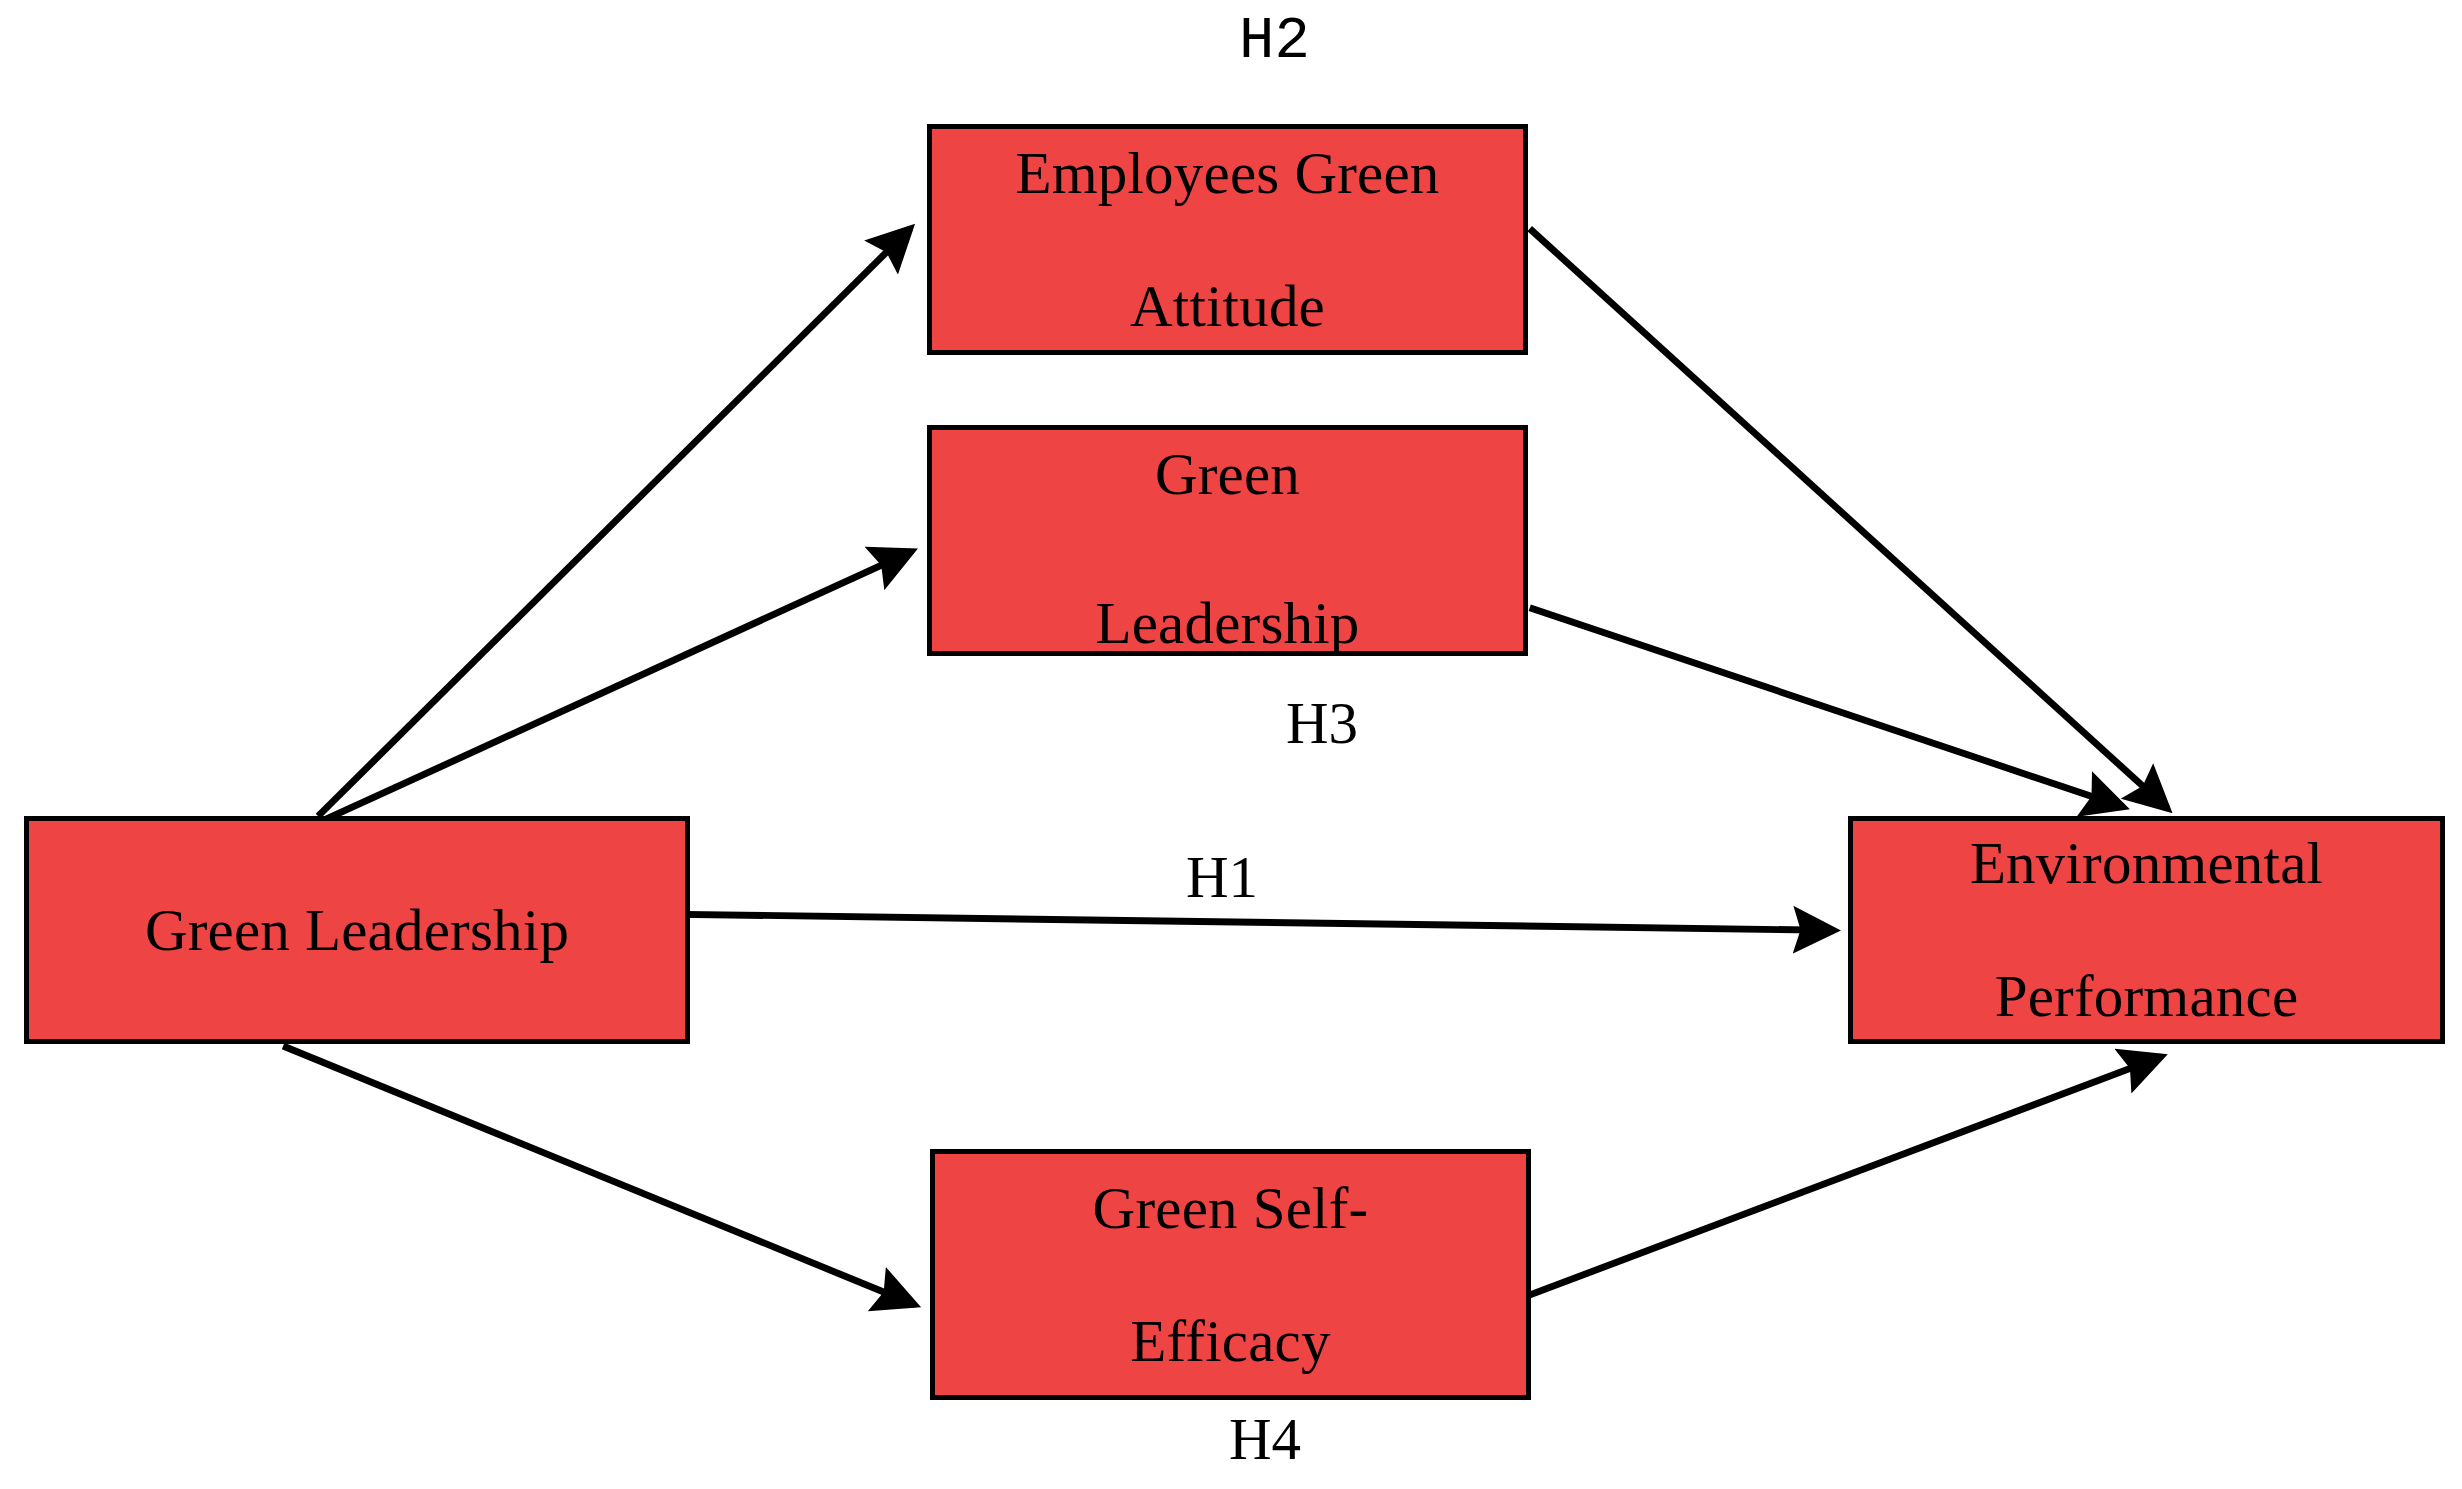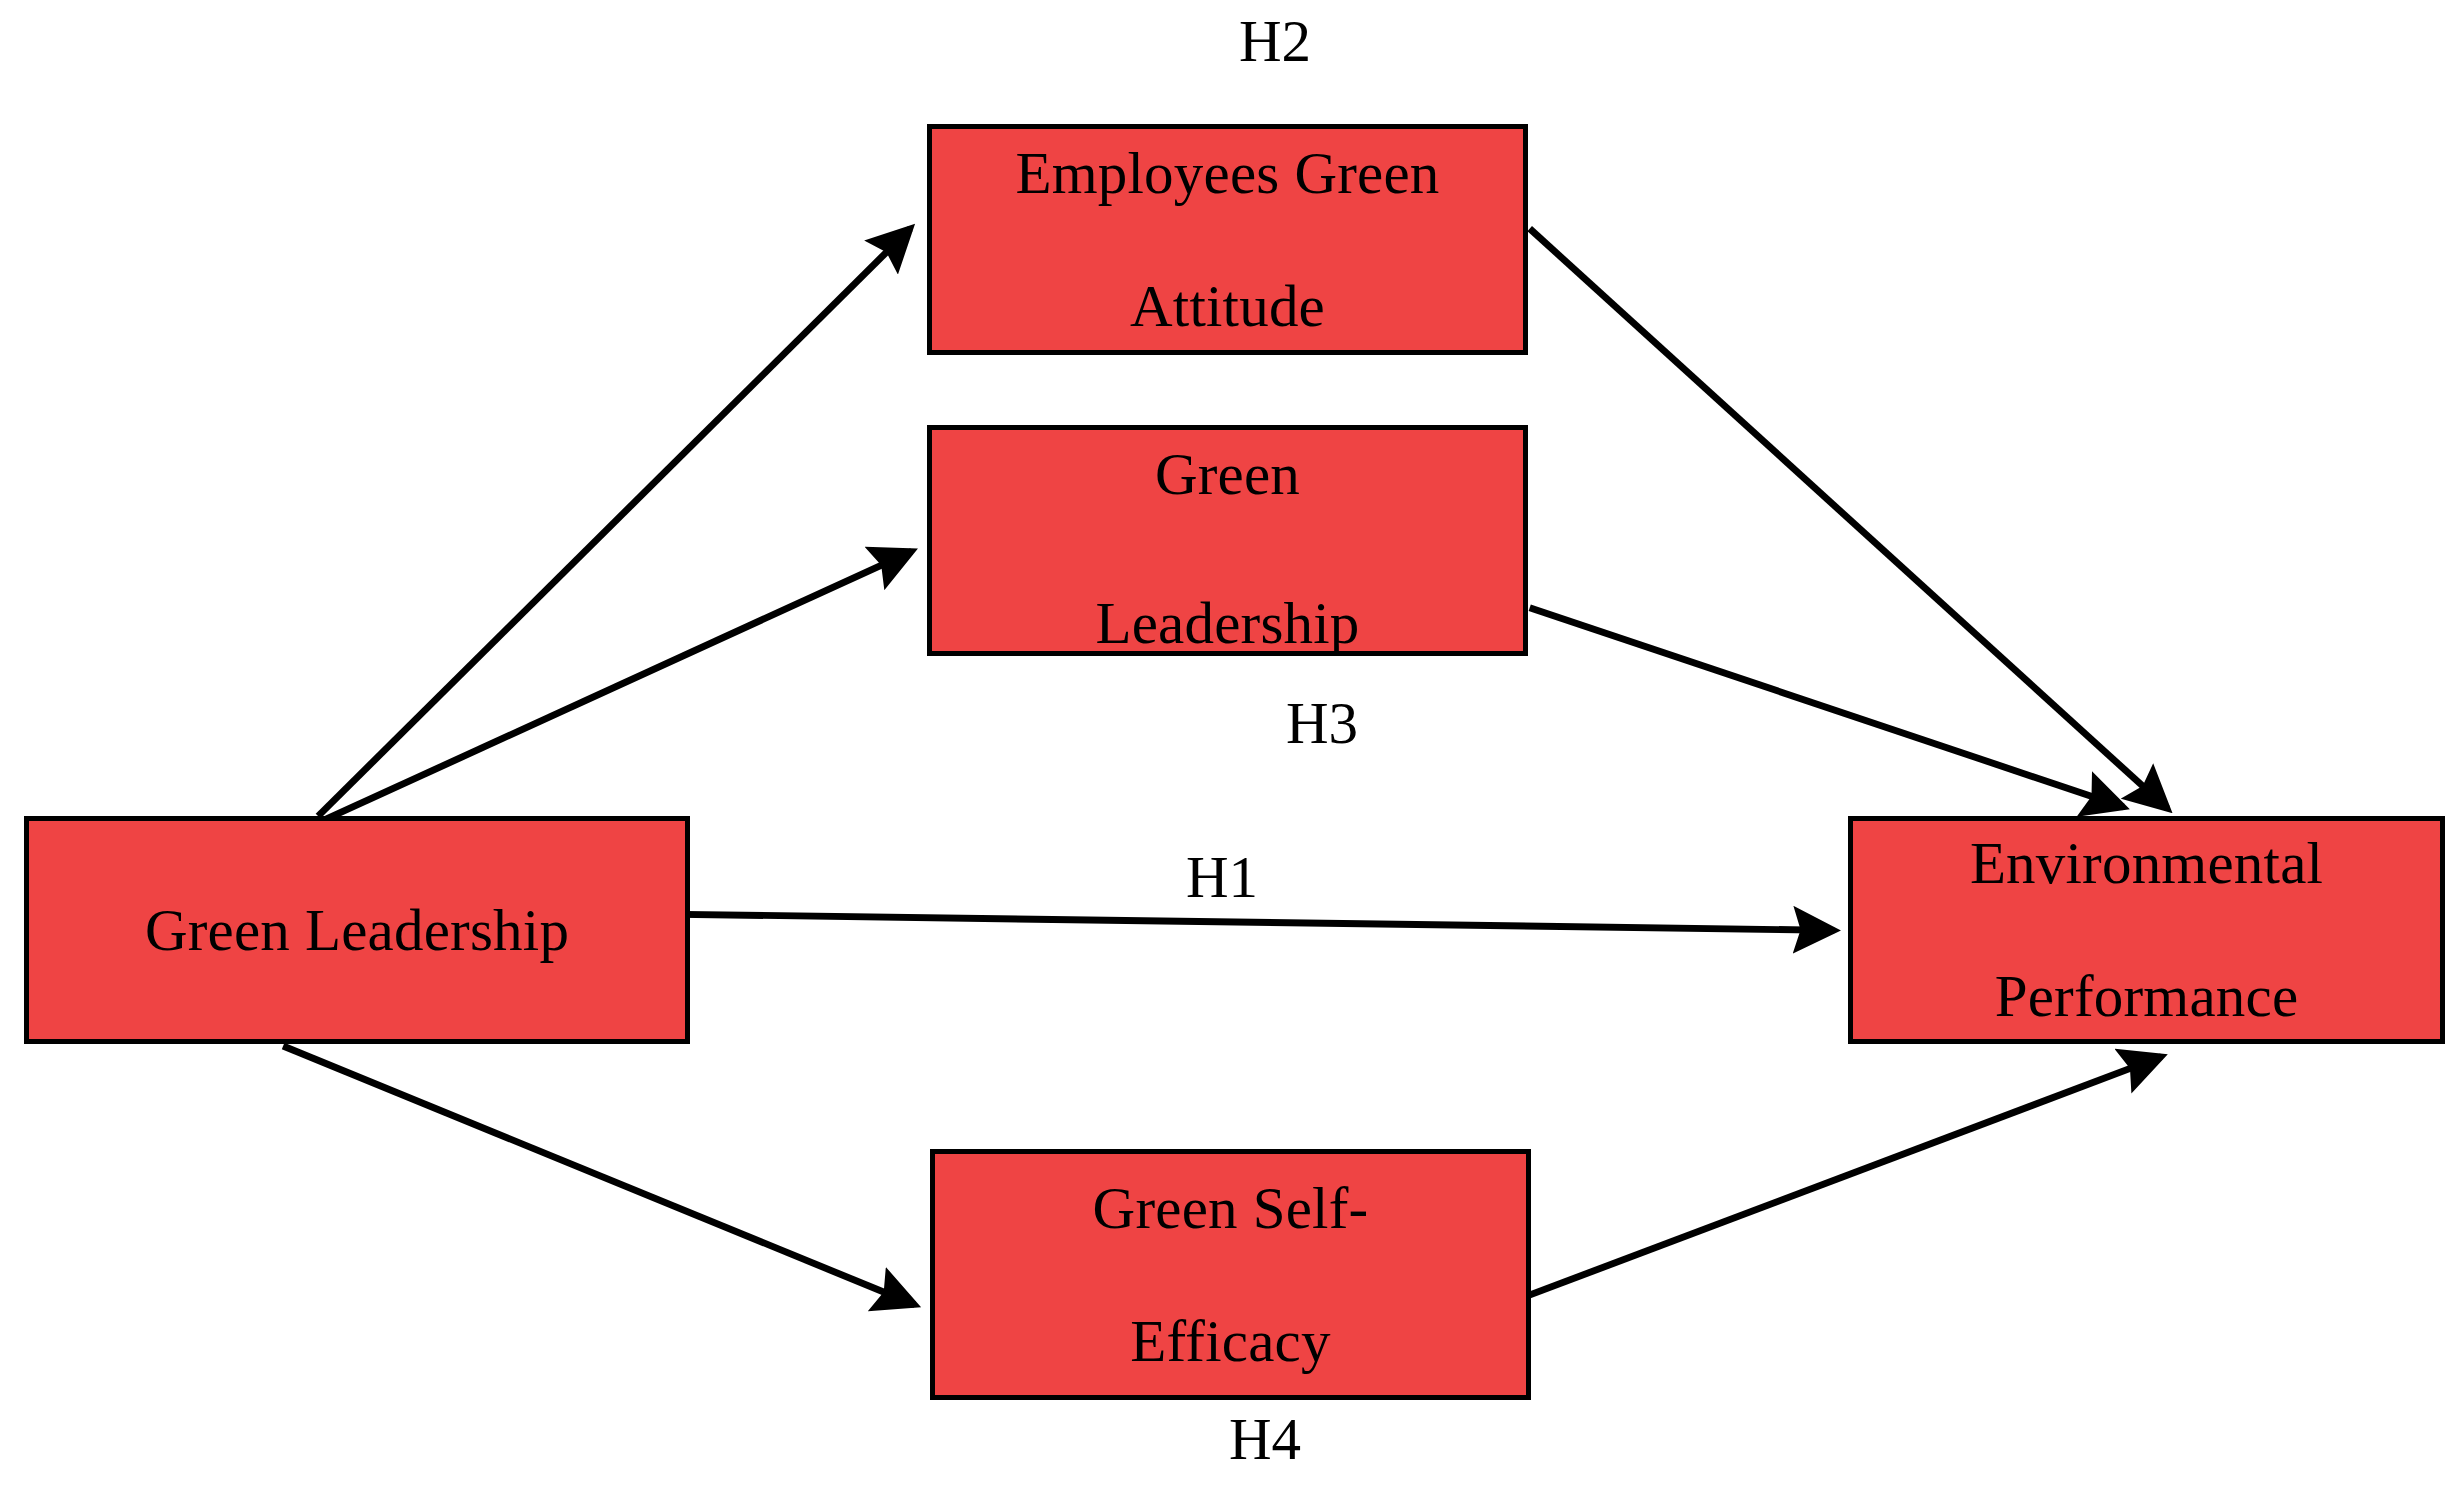--- a/index.html
+++ b/index.html
@@ -71,21 +71,21 @@
   }
 
   .hyp-label {
     position: absolute;
     font-size: 59px;
     line-height: 1.0;
     white-space: nowrap;
     z-index: 4;
     color: #000000;
   }
-  #hyp-h2 { left: 1239px; top: 12px; }
+  #hyp-h2 { left: 1239px; top: 12px; font-family: Liberation Mono, monospace; }
   #hyp-h3 { left: 1286px; top: 694px; }
   #hyp-h1 { left: 1186px; top: 848px; }
   #hyp-h4 { left: 1229px; top: 1410px; }
 </style>
 </head>
 <body>
 
 <div id="diagram-root">
 
   <svg id="edge-layer" viewBox="0 0 3235 1957" xmlns="http://www.w3.org/2000/svg">

